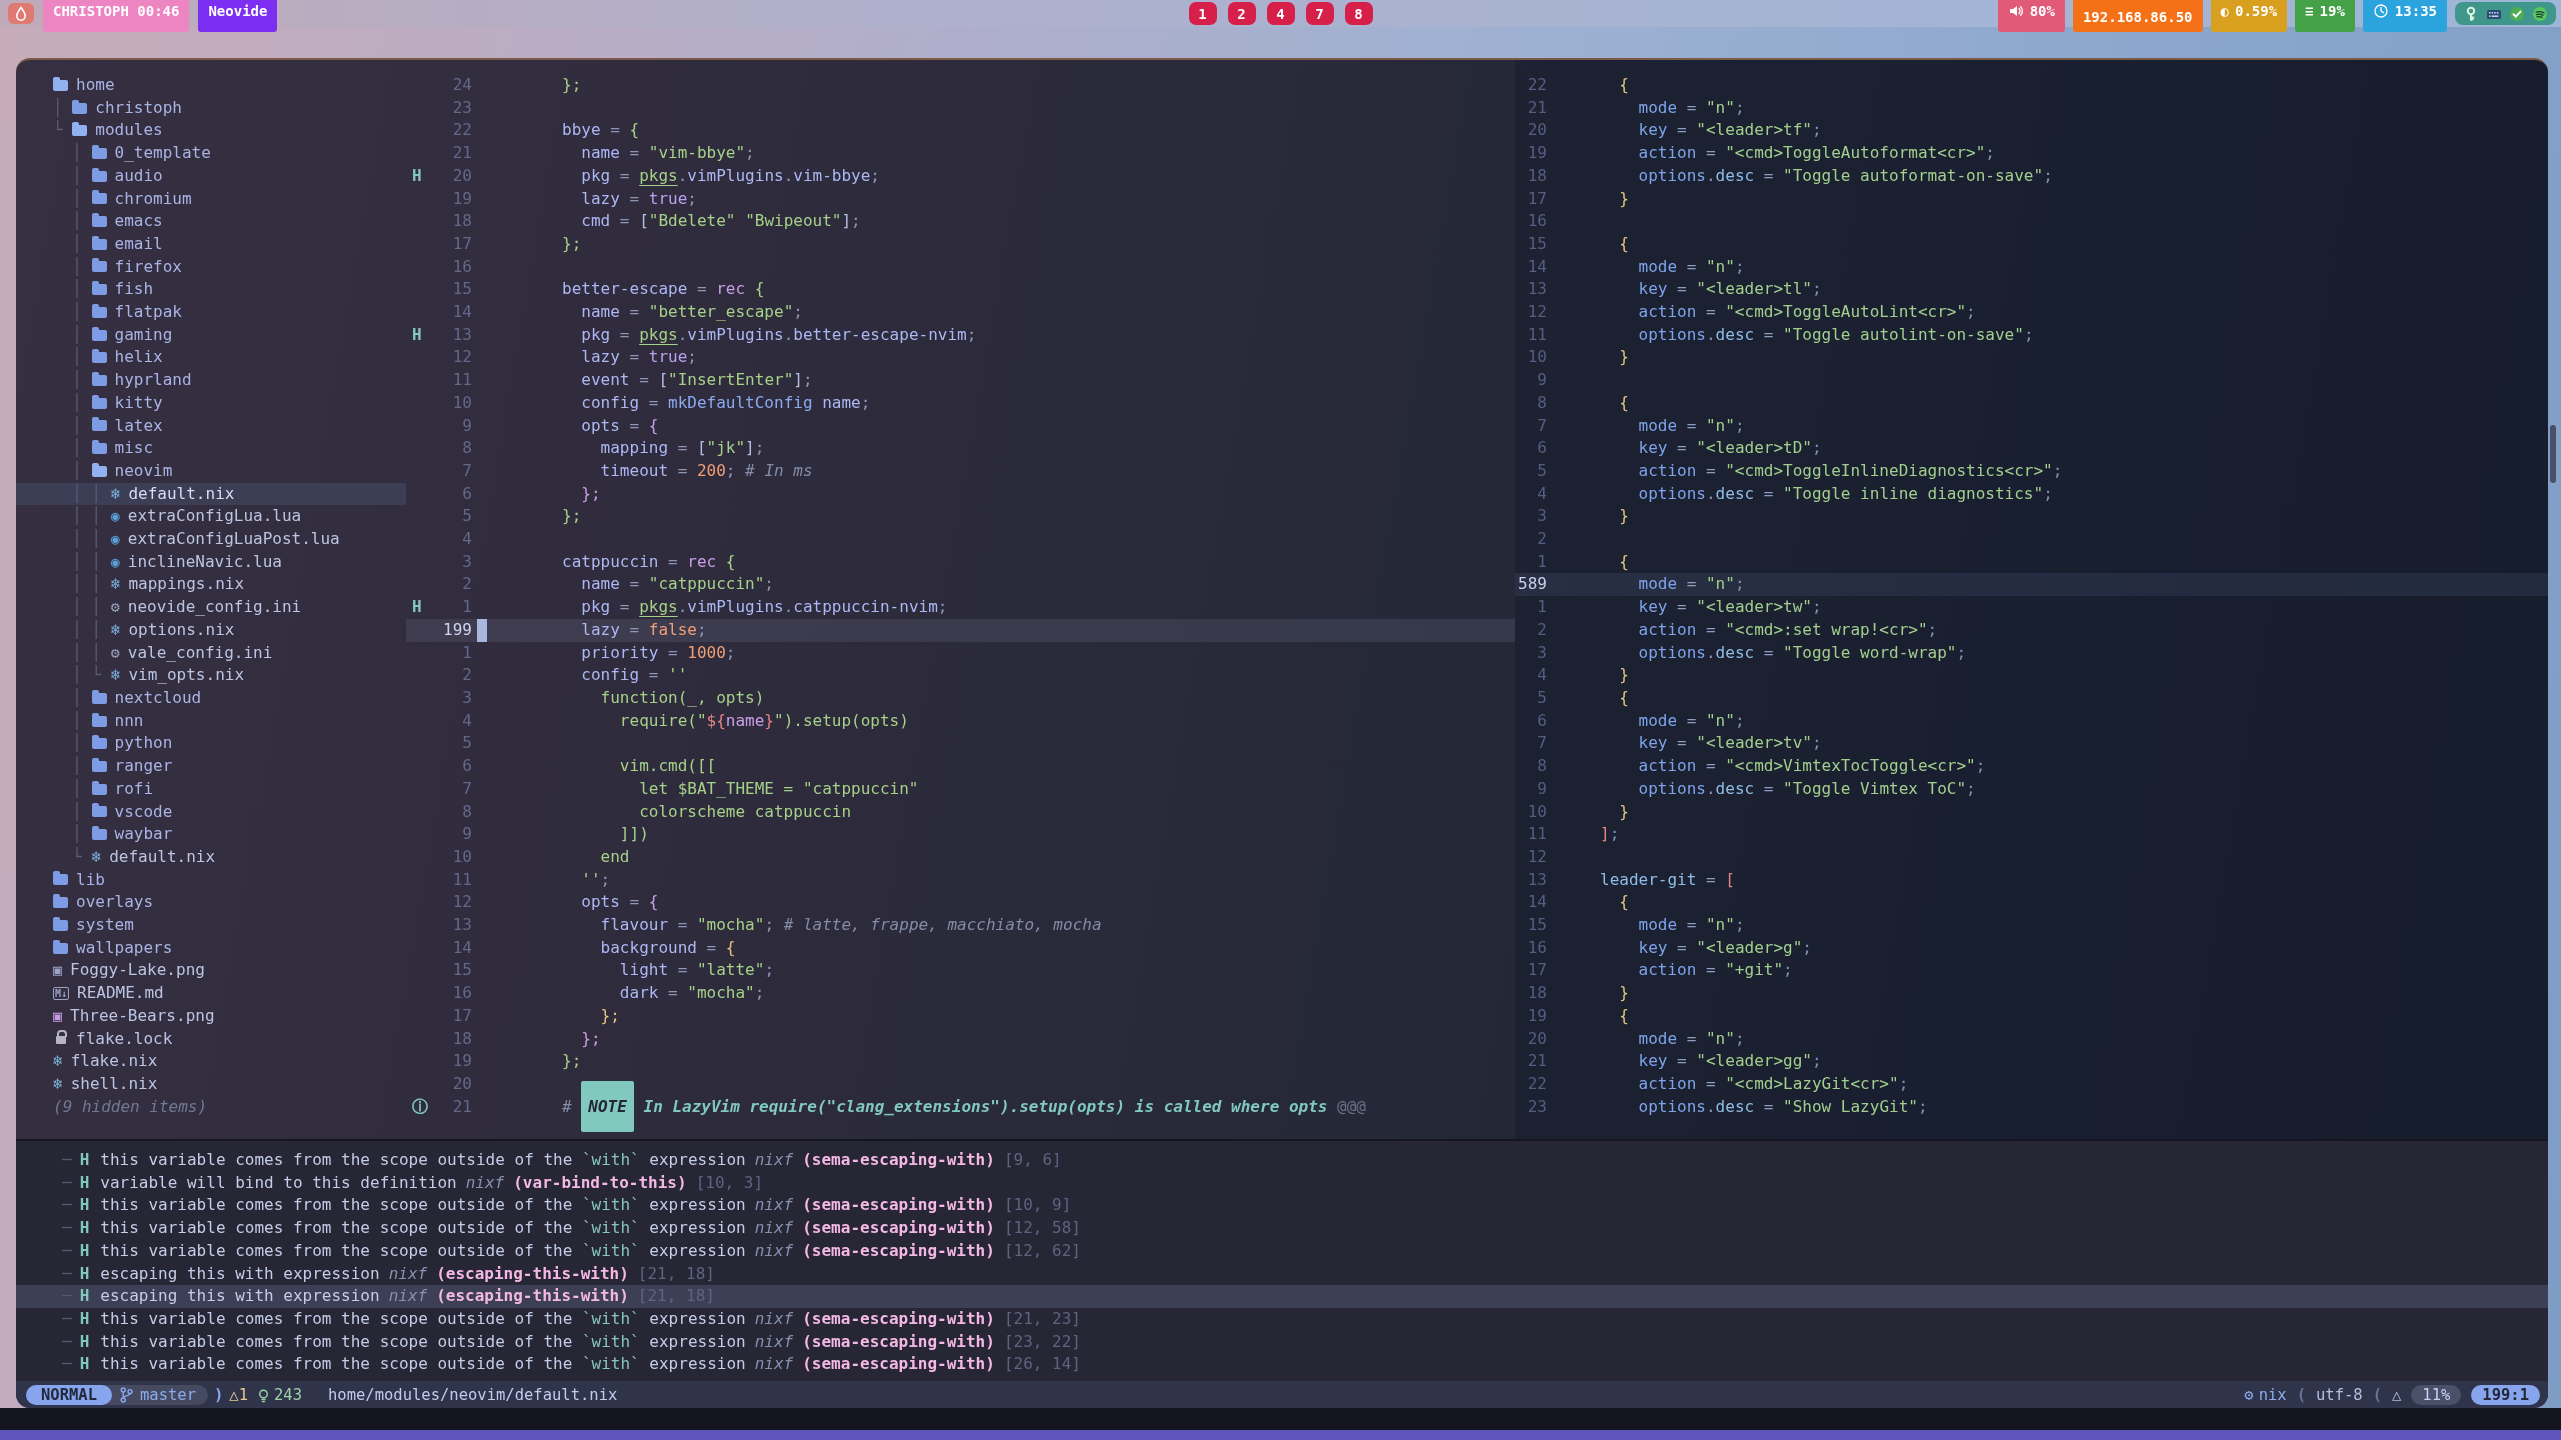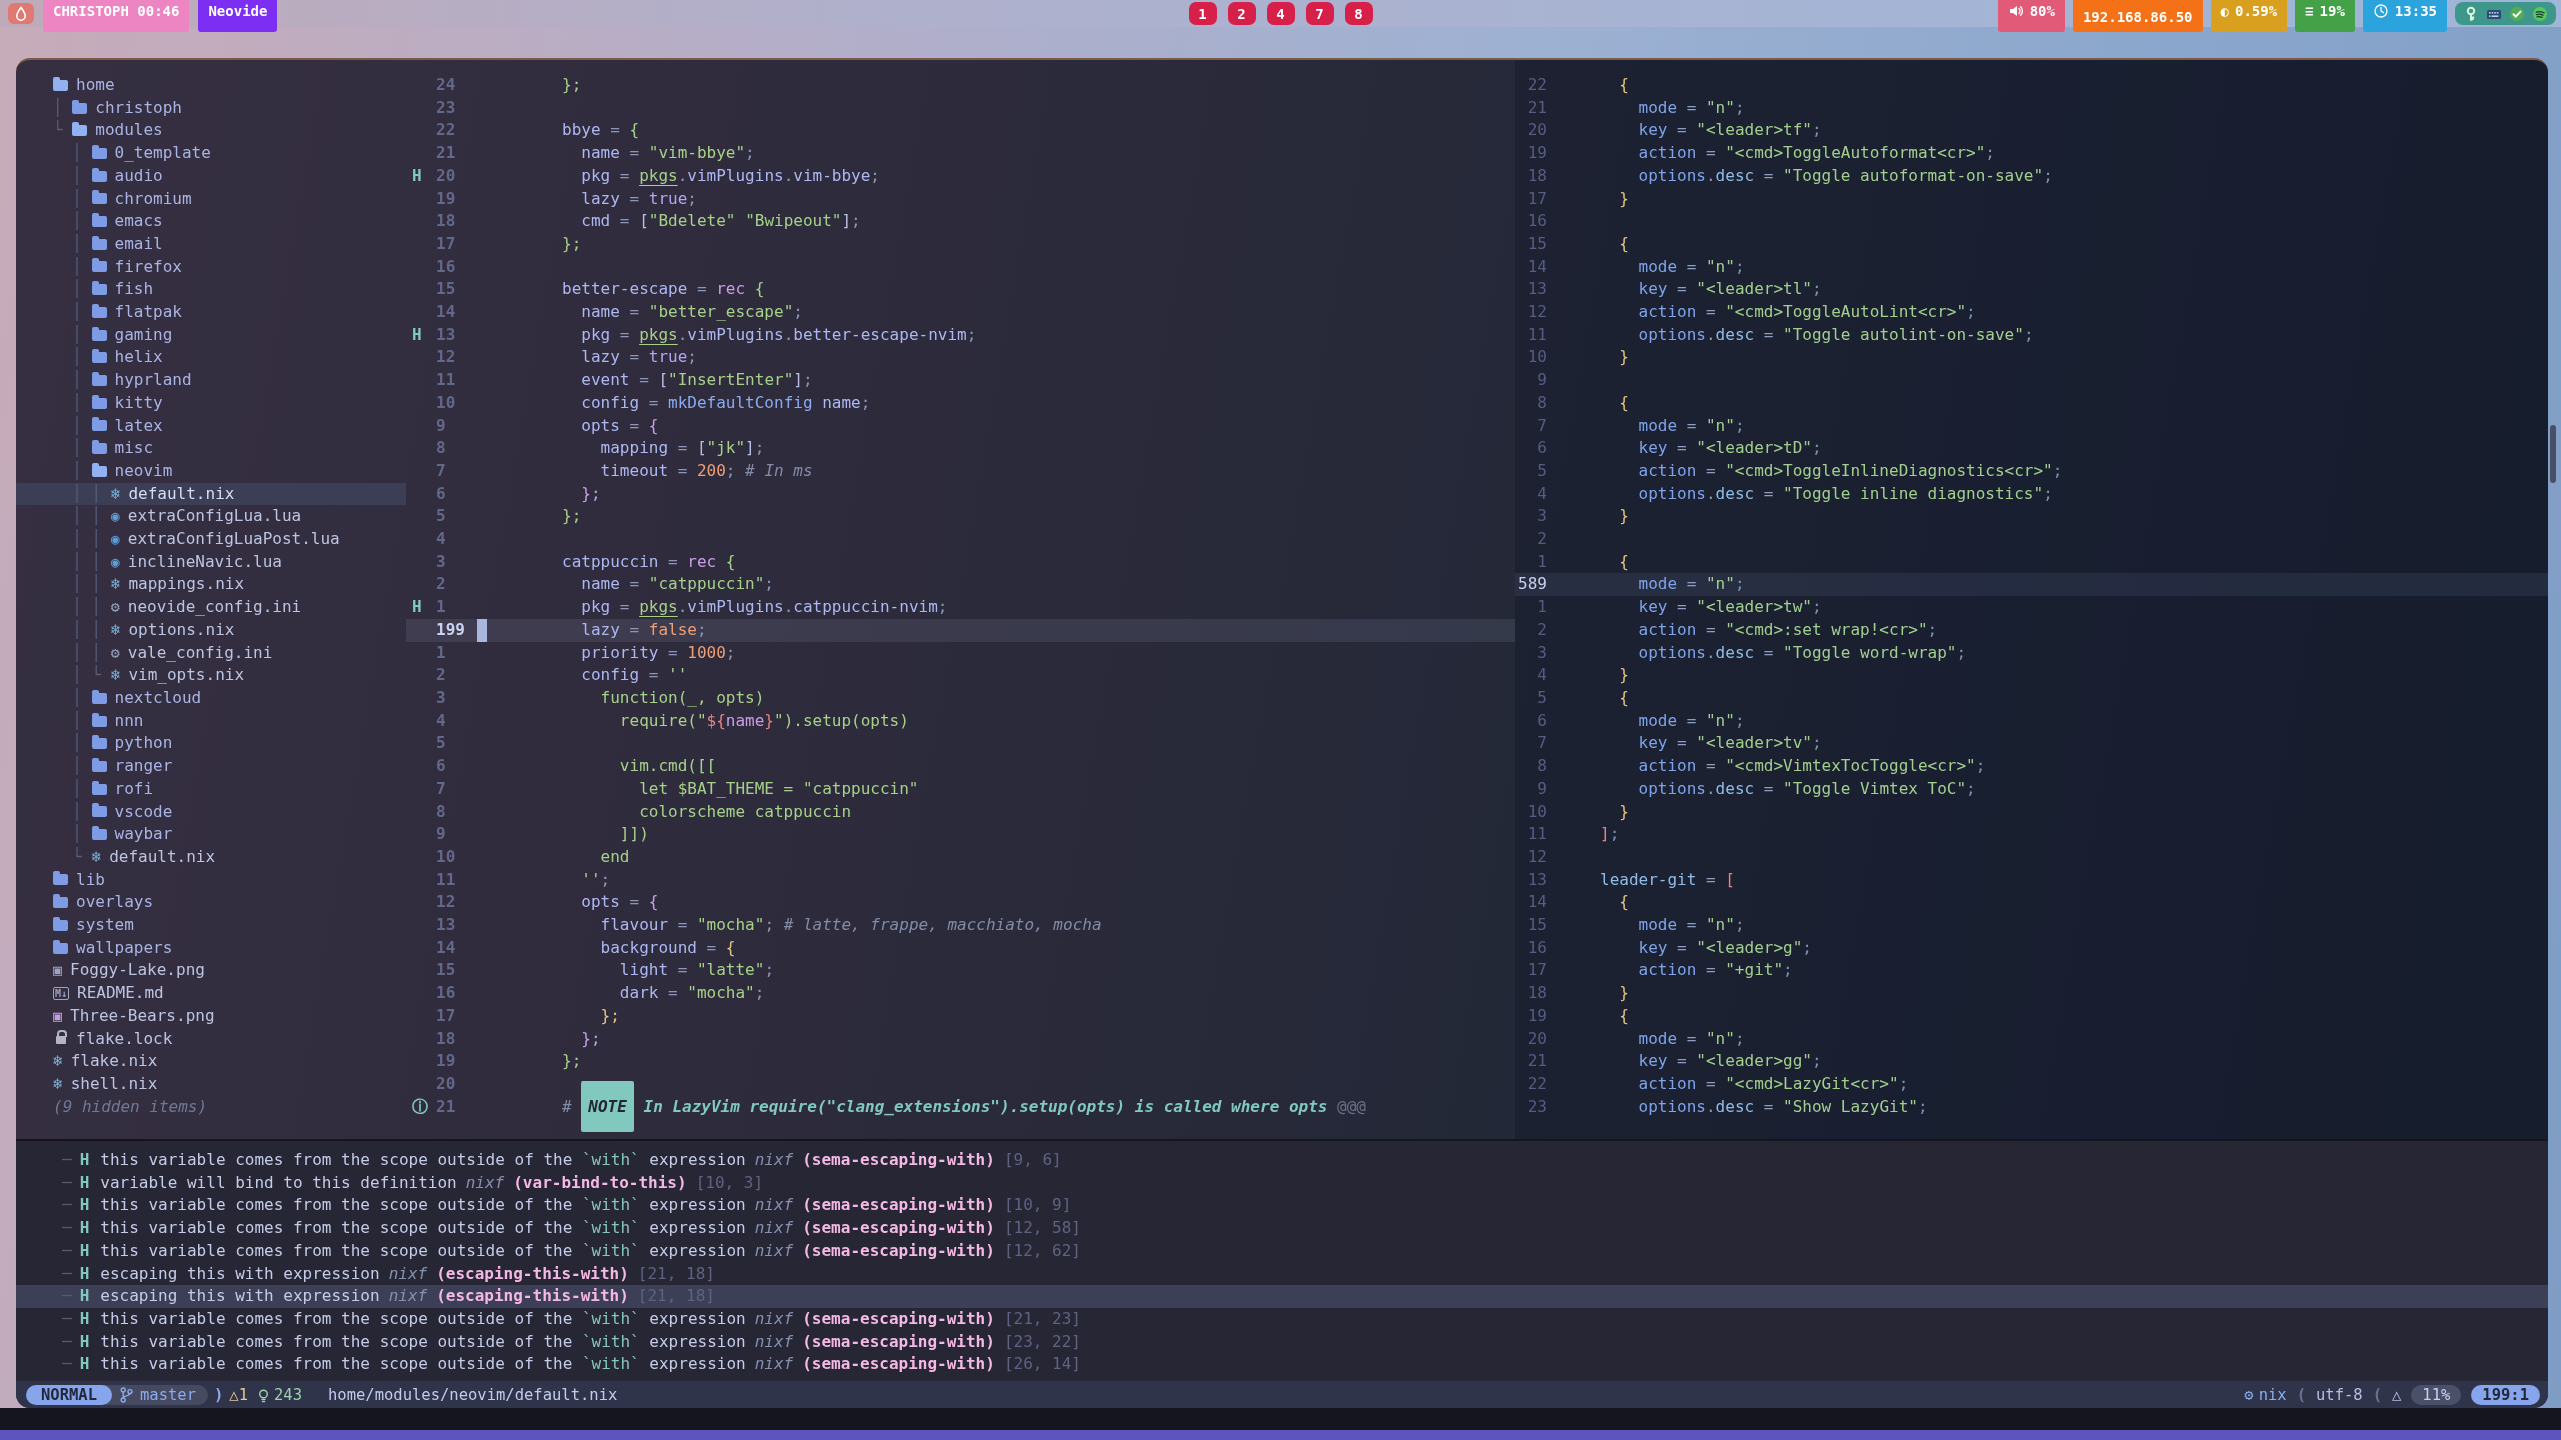--- a/index.html
+++ b/index.html
@@ -54,21 +54,21 @@
   .ic.im::before{content:"▣";color:#9aa3c4;font-size:15px;}
   .ic.imp::before{content:"▣";color:#c49ae0;font-size:15px;}
   .ic.md::before{content:"M↓";font-size:10px;font-weight:bold;color:#9aa3c4;border:1.5px solid #9aa3c4;border-radius:2px;padding:0 1px;}
   .ic.lo{width:10px;height:8px;background:#b4b4c4;border-radius:1px;position:relative;margin:3px 10px 0 3px;}
   .ic.lo::before{content:"";position:absolute;top:-6px;left:1px;width:6px;height:5px;border:2px solid #b4b4c4;border-bottom:none;border-radius:4px 4px 0 0;}
   .ic.none{width:0;margin:0;}
   
   .crow{display:flex;white-space:pre;}
   .crow.cur{background:rgba(175,178,215,0.12);}
   .sign{width:24px;padding-left:6px;flex:none;color:#81c8be;font-weight:bold;}
-  .num{width:36px;flex:none;color:#63688a;font-weight:bold;}
+  .num{width:36px;flex:none;text-align:right;color:#63688a;}
   .crow.cur .num{color:#ccd3f2;}
   .codeL{margin-left:13px;}
   .numr{width:32px;flex:none;text-align:right;color:#555d82;}
   .rrow.cur{background:rgba(150,165,220,0.10);}
   .rrow.cur .numr{color:#c8d0f0;}
   .coder{margin-left:53px;}
   #cursor{position:absolute;left:71px;top:559px;width:9.7px;height:22.7px;background:#a9b6de;}
   
   .tk-p{color:#9099b8;}
   .tk-id{color:#adb7f2;}

